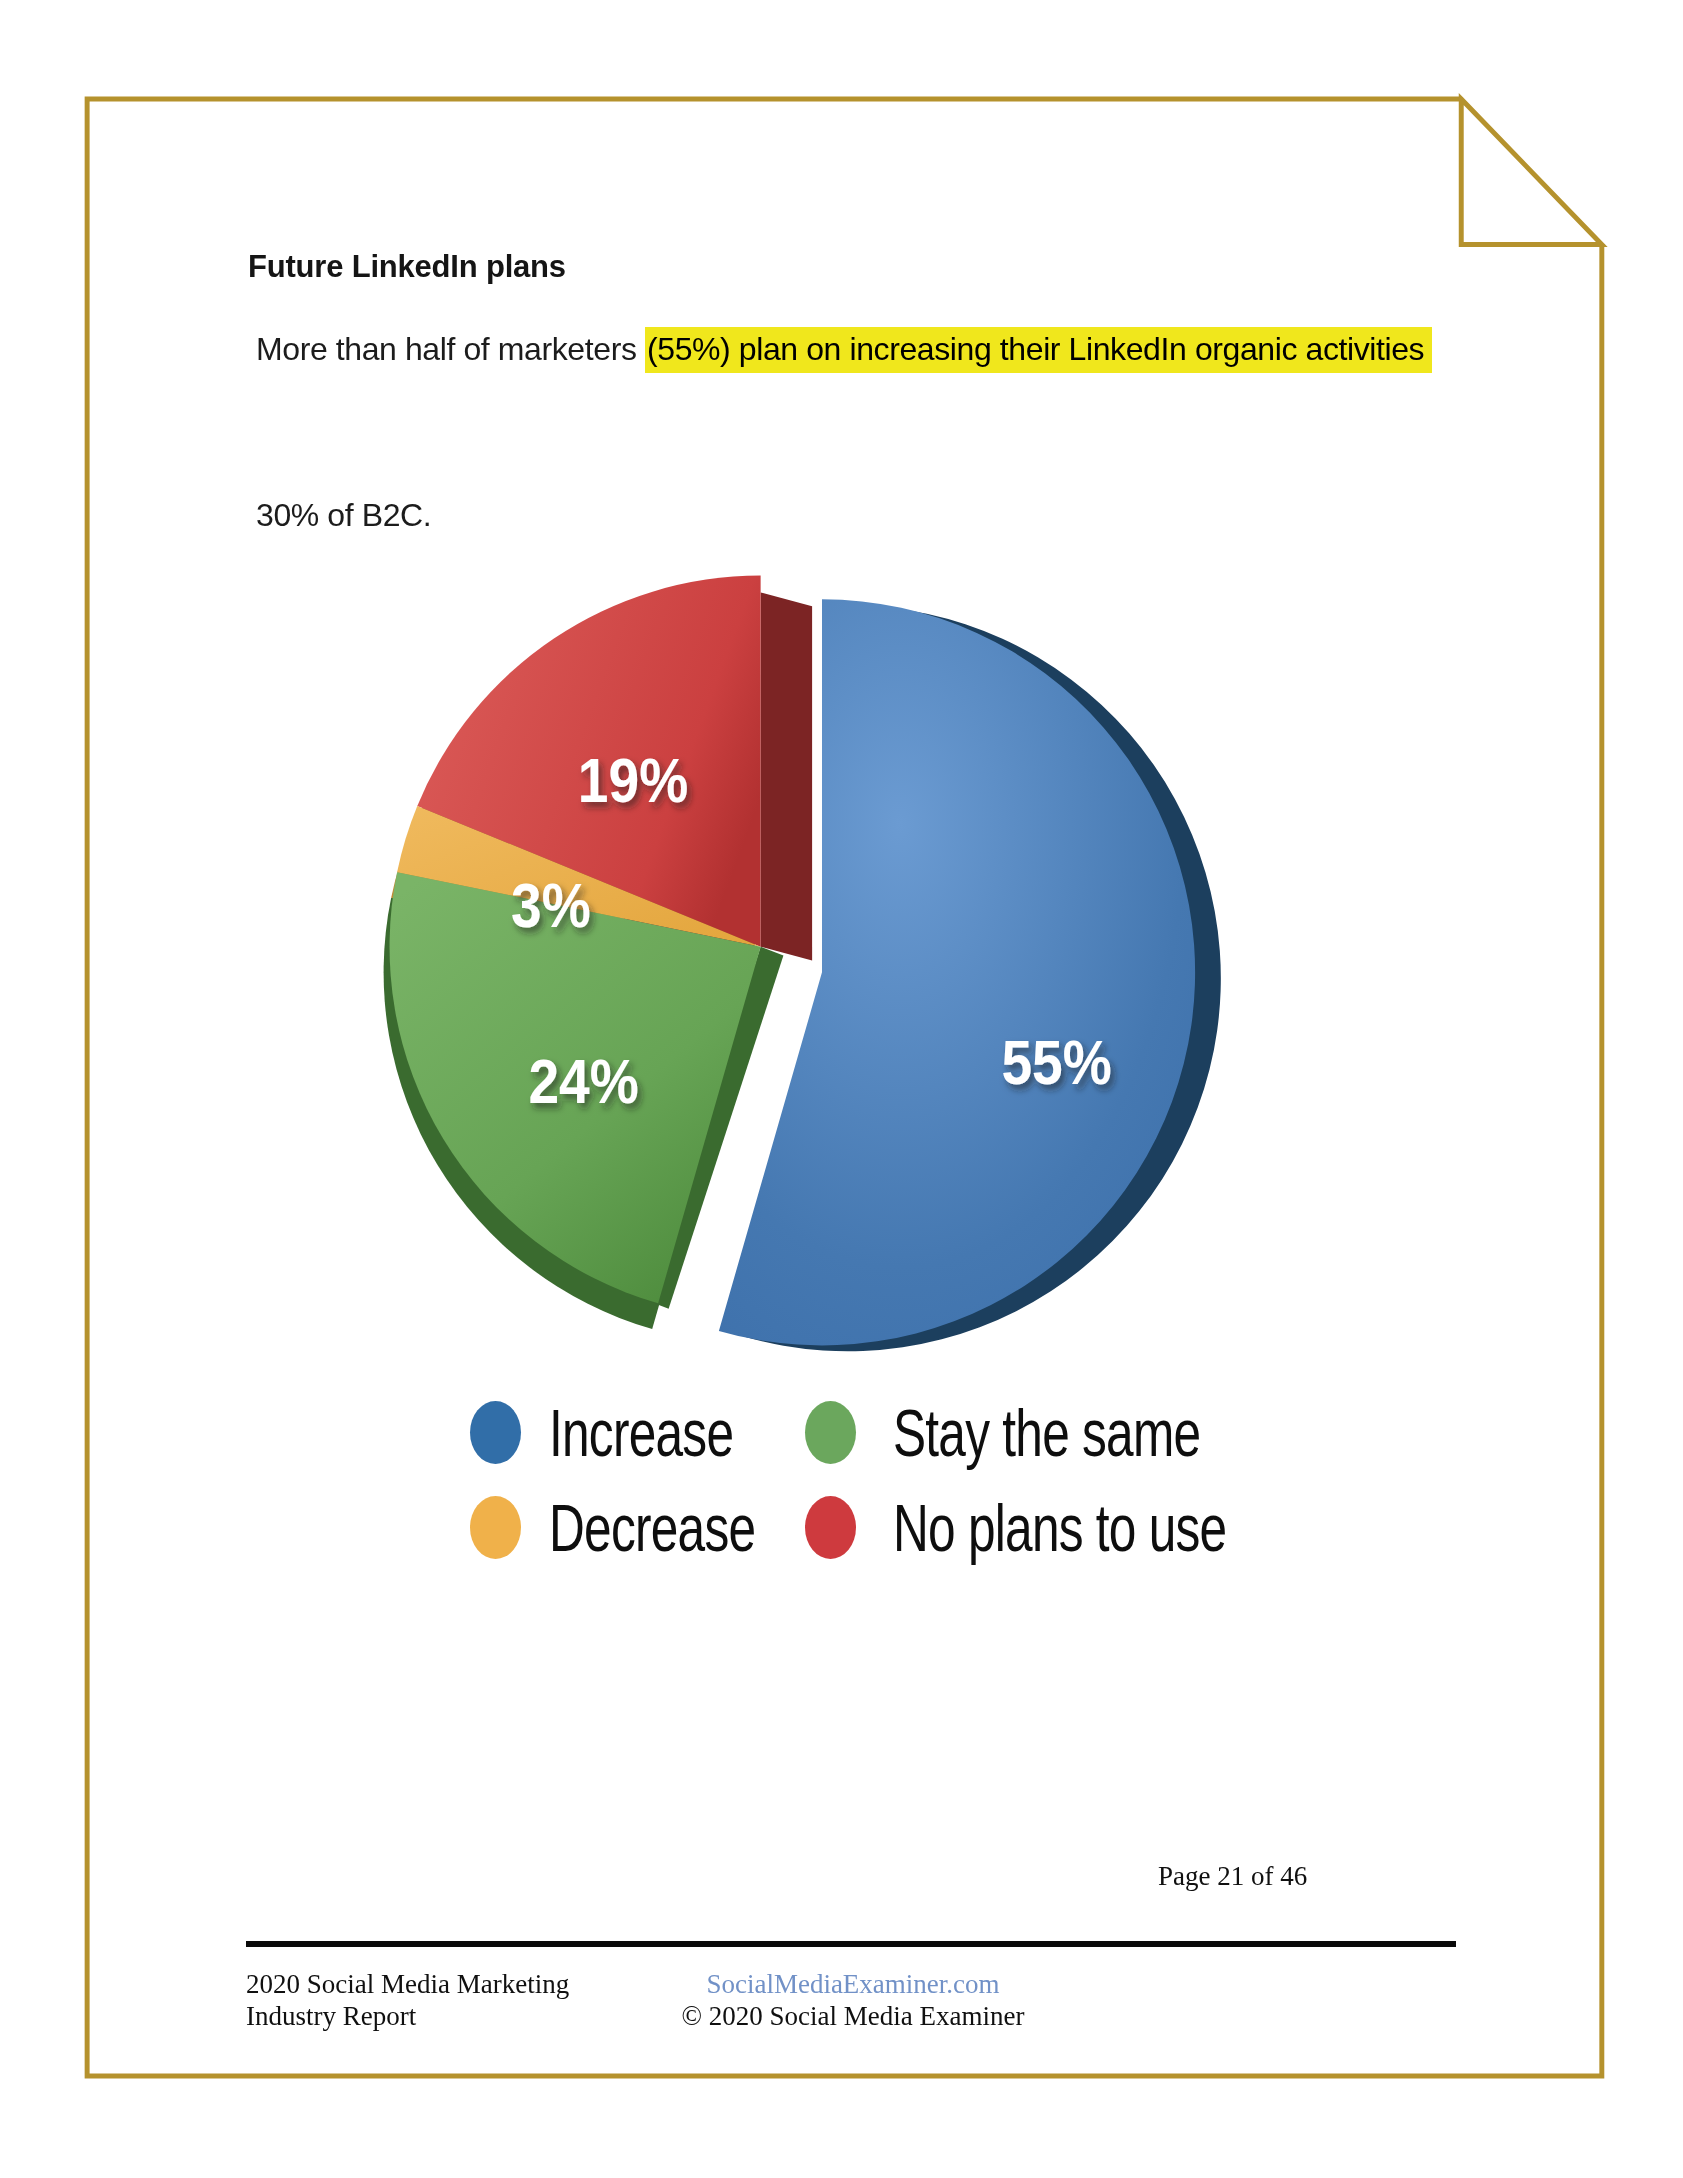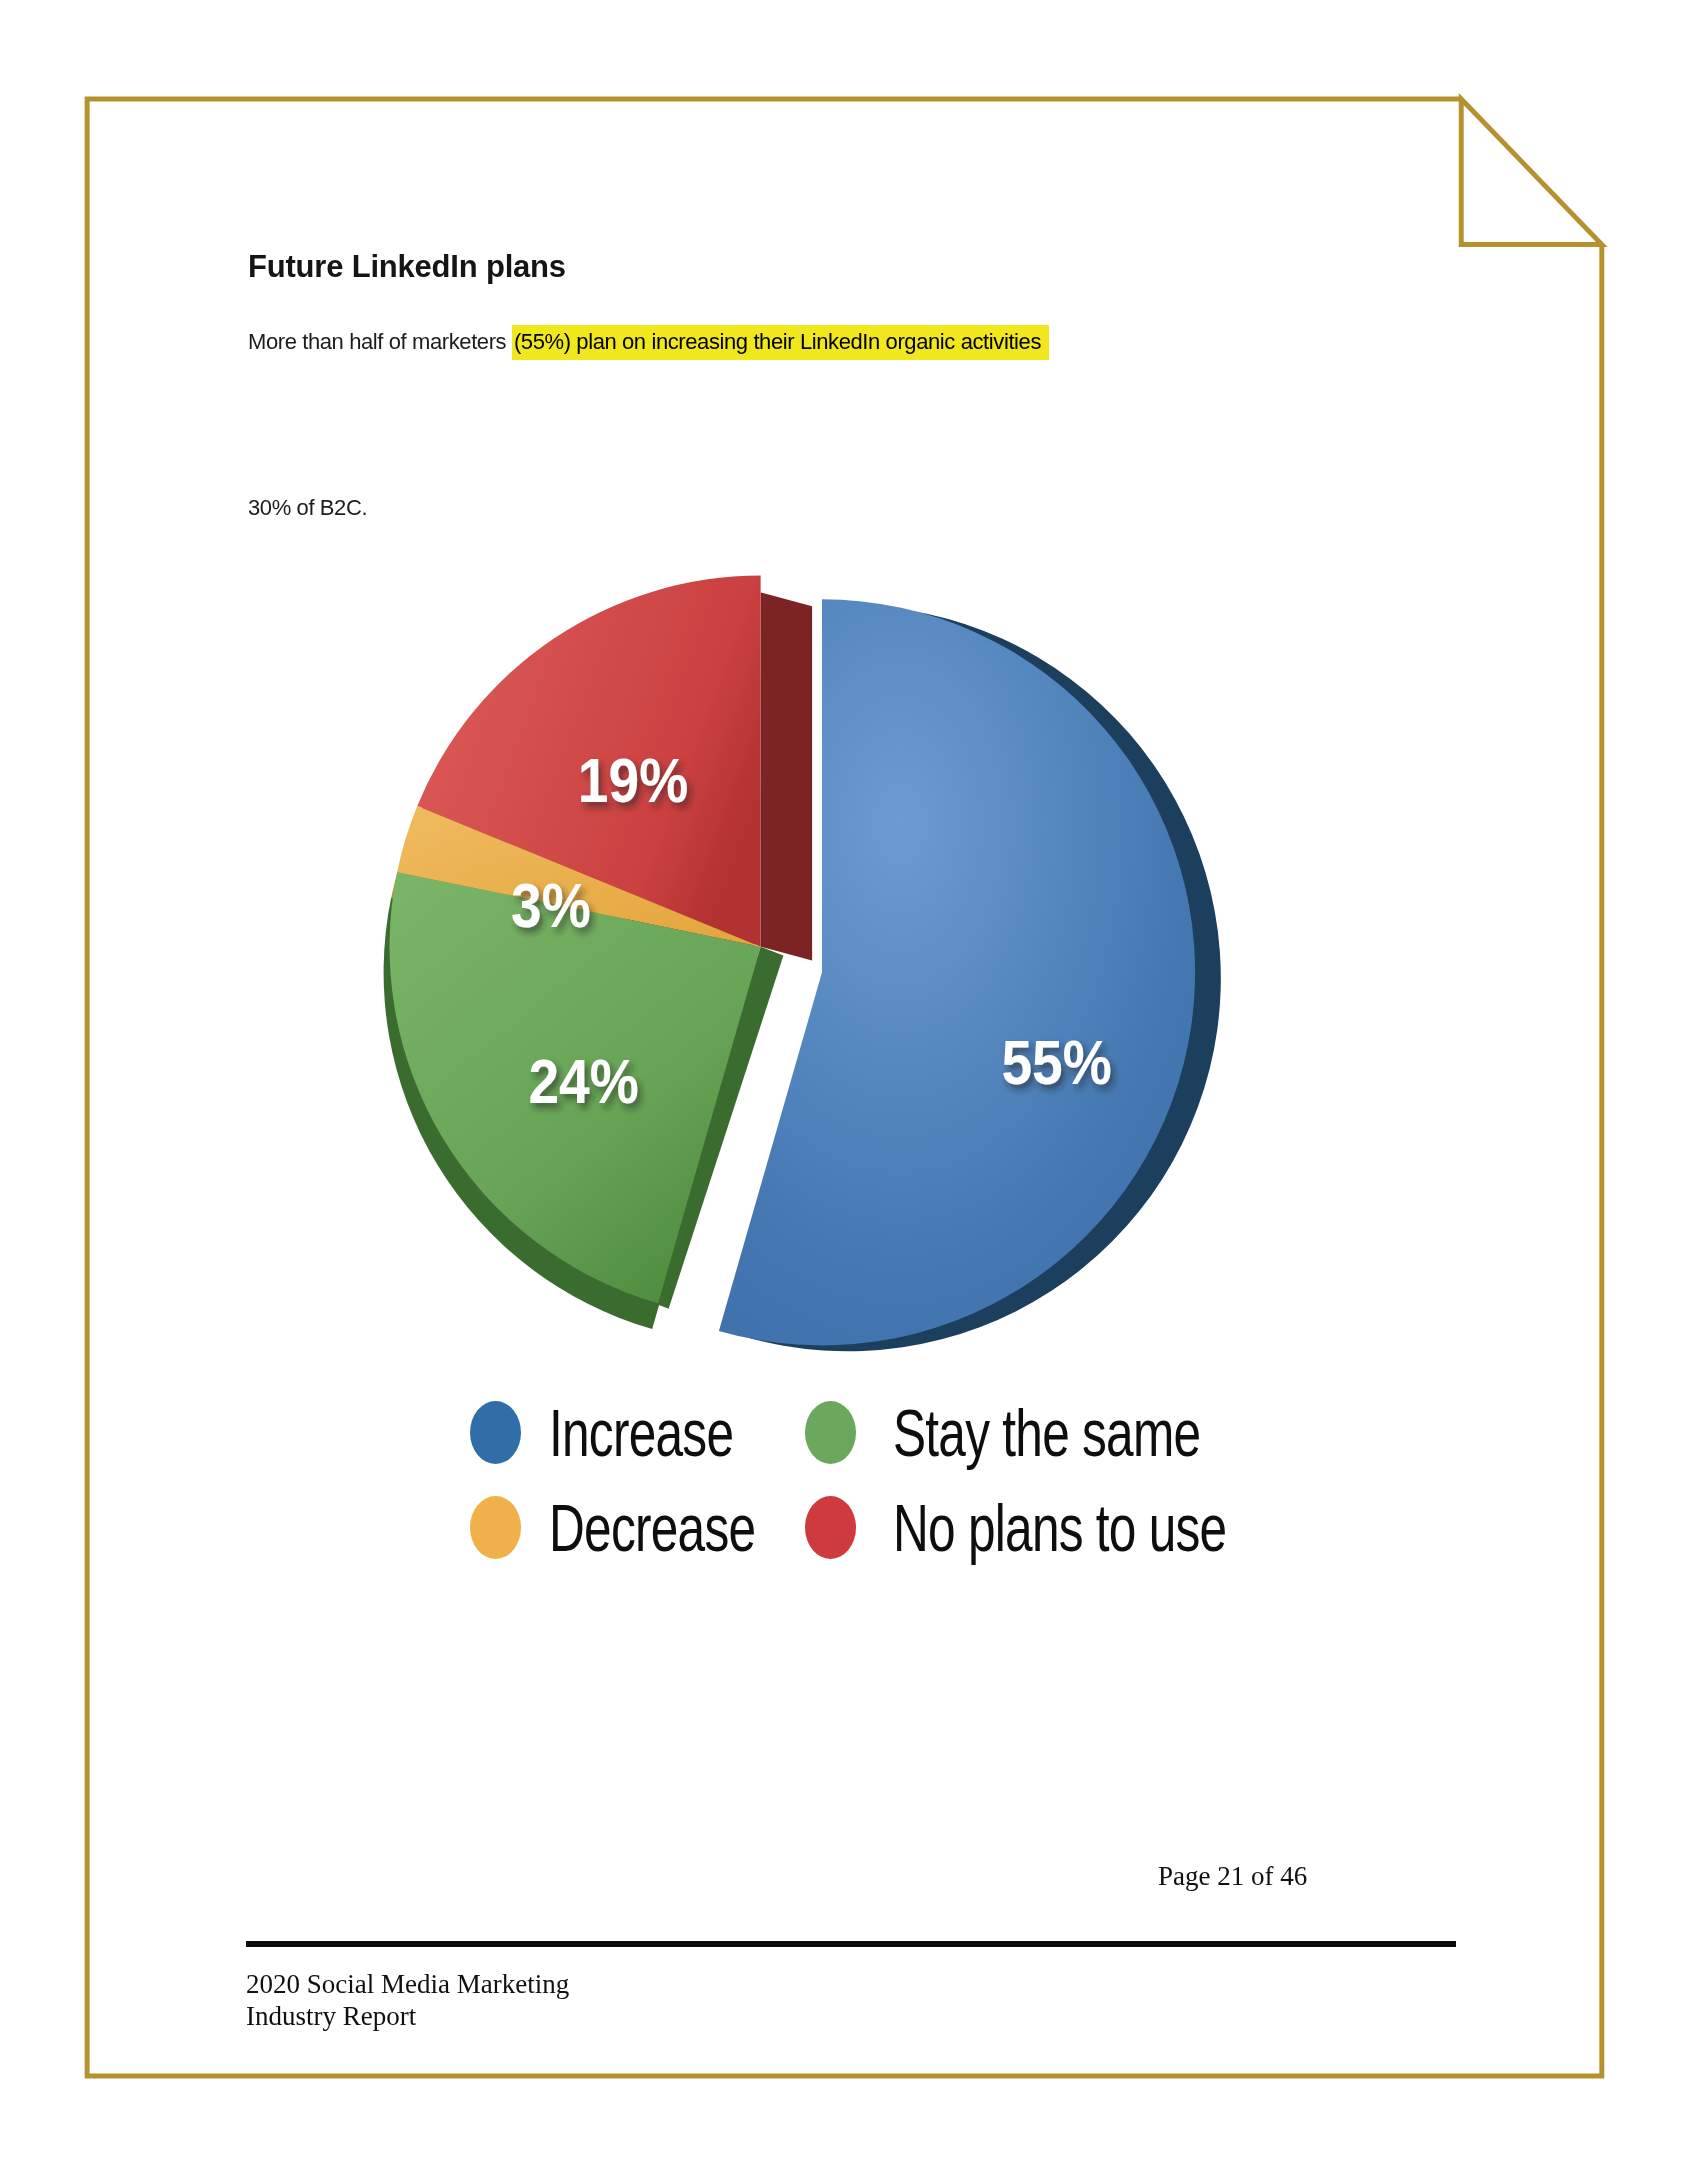--- a/index.html
+++ b/index.html
@@ -1,20 +1,20 @@
 <!DOCTYPE html>
 <html><head>
 <meta charset="utf-8">
 <style>
   html,body{margin:0;padding:0;background:#ffffff;}
   .page{position:relative;width:1683px;height:2178px;background:#ffffff;overflow:hidden;
         font-family:"Liberation Sans",sans-serif;padding-left:32px;}
   .abs{position:absolute;}
   .heading{font-size:31px;font-weight:700;color:#151515;letter-spacing:-0.2px;margin:0;line-height:38px;}
-  .body-text{font-size:22px;color:#1c1c1c;letter-spacing:-0.4px;line-height:45px;margin:0;}
+  .body-text{font-size:32px;color:#1c1c1c;letter-spacing:-0.4px;line-height:45px;margin:8px;}
   mark.hl{padding:4px 8px 6px 2px;}
   .legend-dot{position:absolute;width:51px;height:63px;border-radius:50%;}
   .legend-label{position:absolute;height:81px;display:flex;align-items:center;
         font-size:67px;color:#0e0e0e;letter-spacing:-1px;white-space:nowrap;
         transform:scaleX(0.74);transform-origin:0 50%;}
   .footer-text{font-family:"Liberation Serif",serif;font-size:27px;color:#101010;line-height:32px;}
   .footer-rule{position:absolute;background:#0a0a0a;}
   a.footer-link{text-decoration:none;}
 </style>
 </head>
@@ -89,17 +89,21 @@
       <span class="legend-label" style="left: 893px; top: 1487px;">No plans to use</span>
     </div>
 
   <div class="footer-rule" style="left:246px;top:1941px;width:1210px;height:6px;"></div>
 
   <div class="abs footer-text" style="left:246px;top:1968px;">
     <div>2020 Social Media Marketing</div>
     <div>Industry Report</div>
   </div>
 
+  <div class="abs footer-text" style="left:556px;top:1968px;width:594px;text-align:center;">
+    <div><a href="#" class="footer-link" id="footer-link" style="color: rgb(113, 145, 199);">SocialMediaExaminer.com</a></div>
+    <div>© 2020 Social Media Examiner</div>
+  </div>
 
   <div class="abs footer-text" style="left:1158px;top:1860px;width:297px;text-align:left;font-family:Liberation Serif, serif;">Page 21 of 46</div>
 
 </div>
 
 
 </body></html>

